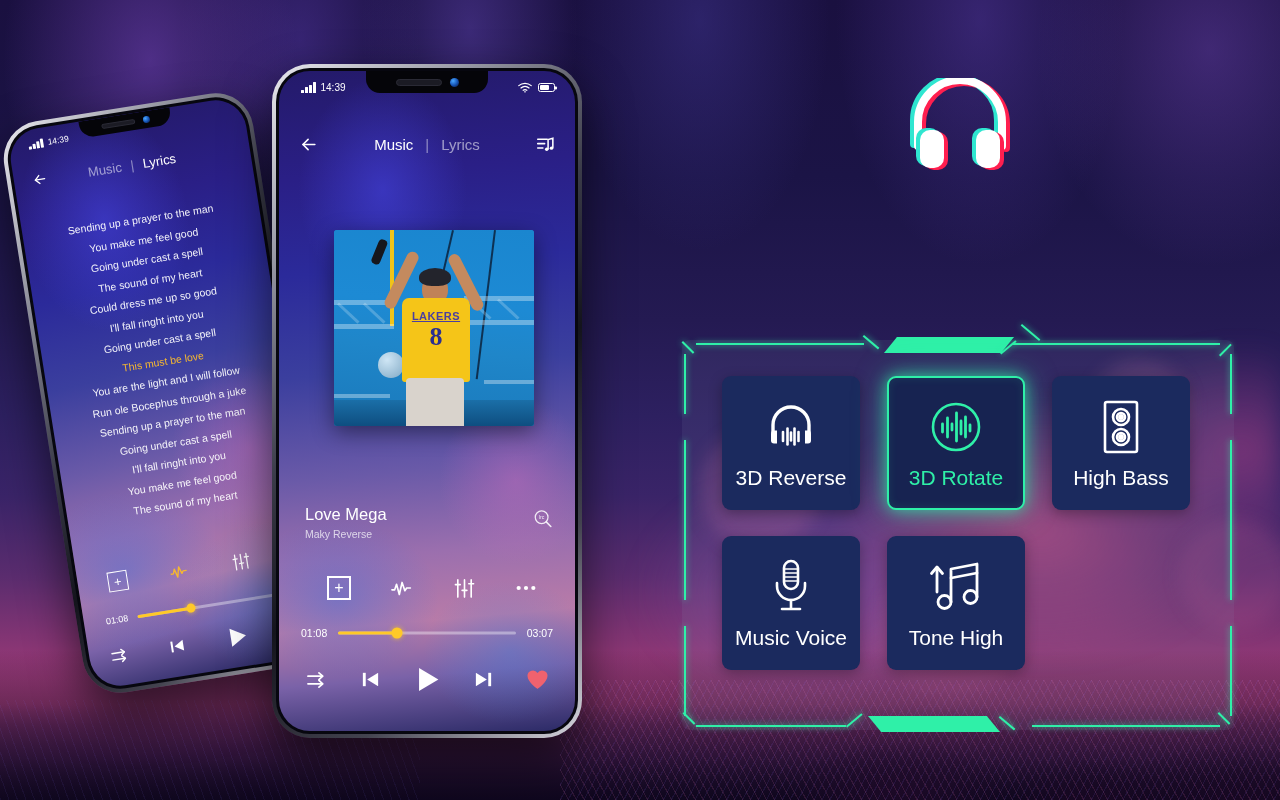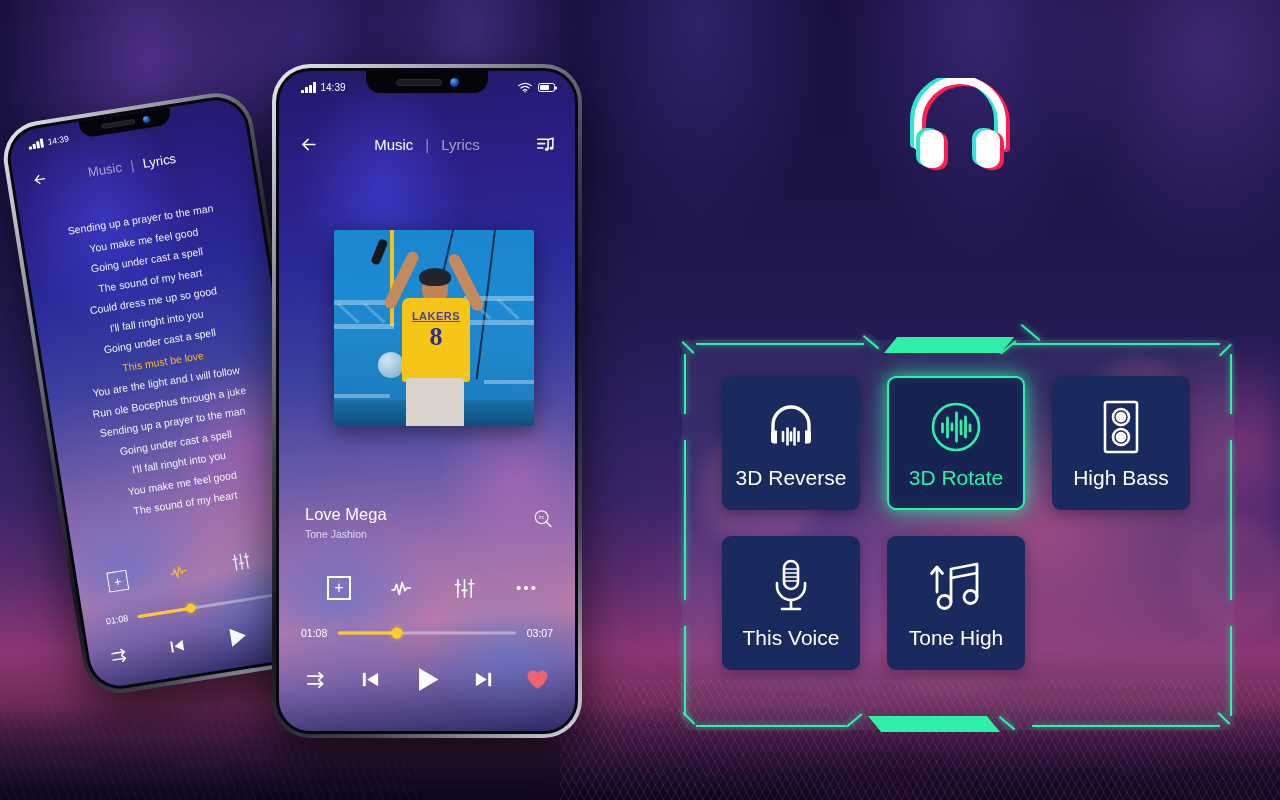--- a/index.html
+++ b/index.html
@@ -451,21 +451,21 @@
           <div class="mic" style="left:36px;top:8px;width:9px;height:26px;transform:rotate(22deg);"></div>
           <div class="head" style="left:88px;top:44px;width:26px;height:30px;"></div>
           <div class="cap" style="left:85px;top:38px;width:32px;height:18px;"></div>
           <div class="torso" style="left:68px;top:68px;width:68px;height:84px;"></div>
           <div class="jersey-t" style="left:68px;top:80px;width:68px;font-size:11px;">LAKERS</div>
           <div class="jersey-n" style="left:68px;top:92px;width:68px;font-size:26px;">8</div>
           <div class="legs" style="left:72px;top:148px;width:58px;height:48px;"></div>
         </div>
 
         <div class="song-title">Love Mega</div>
-        <div class="song-artist">Tone Jashion</div>
+        <div class="song-artist">Maky Reverse</div>
         <span class="lrc icon-btn">
           <svg width="20" height="20" viewBox="0 0 22 22" fill="none" stroke="rgba(255,255,255,.85)" stroke-width="1.4">
               <circle cx="9.5" cy="9" r="7"></circle>
               <path d="M14.6 14.2l5 5" stroke-linecap="round" stroke-width="1.8"></path>
               <text x="9.5" y="11.4" font-size="5.6" fill="rgba(255,255,255,.9)" stroke="none" text-anchor="middle" font-family="Liberation Sans, sans-serif">lrc</text>
             </svg>
         </span>
 
         <div class="toolrow">
           <span class="plusbox">+</span>
@@ -646,21 +646,21 @@
                 <path d="M16 11h12"></path>
                 <path d="M16 15h12"></path>
                 <path d="M16 19h12"></path>
                 <path d="M16 23h12"></path>
               </g>
             <path d="M8 25v3a14 14 0 0 0 28 0v-3" stroke-linecap="round"></path>
             <path d="M22 42v8" stroke-linecap="round"></path>
             <path d="M13 51h18" stroke-linecap="round"></path>
           </svg>
         </span>
-        <span class="tlabel">This Voice</span>
+        <span class="tlabel">Music Voice</span>
       </div>
 
       <div class="tile">
         <span class="ticon">
           <svg width="58" height="54" viewBox="0 0 58 54" fill="none" stroke="#fff" stroke-width="2.8" stroke-linecap="round" stroke-linejoin="round">
             <path d="M10 32V8"></path>
               <path d="M4.5 13.5L10 7l5.5 6.5"></path>
             <path d="M24 42V9l26-5v33"></path>
             <path d="M24 18l26-5"></path>
             <circle cx="17.5" cy="42" r="6.5"></circle>

